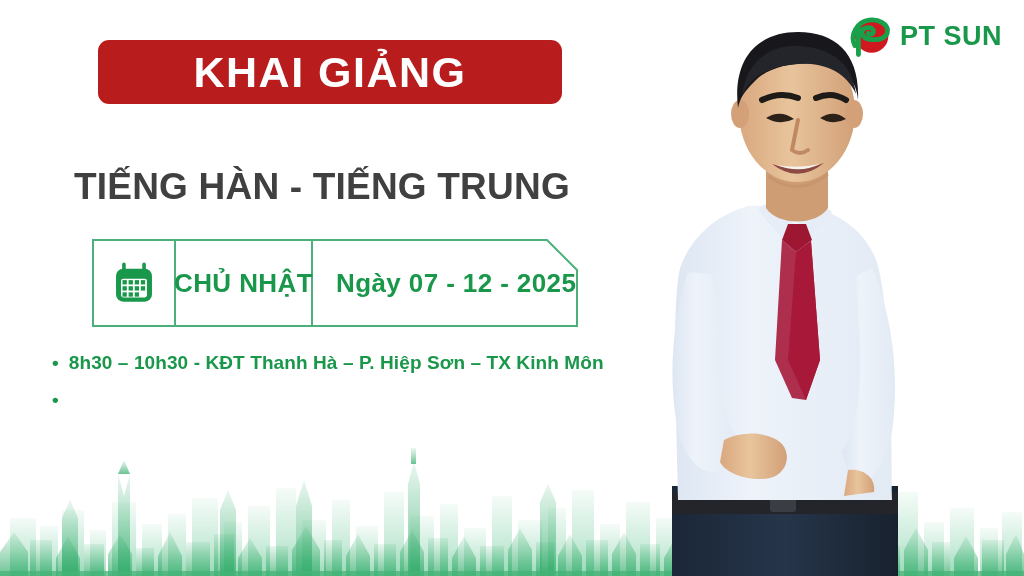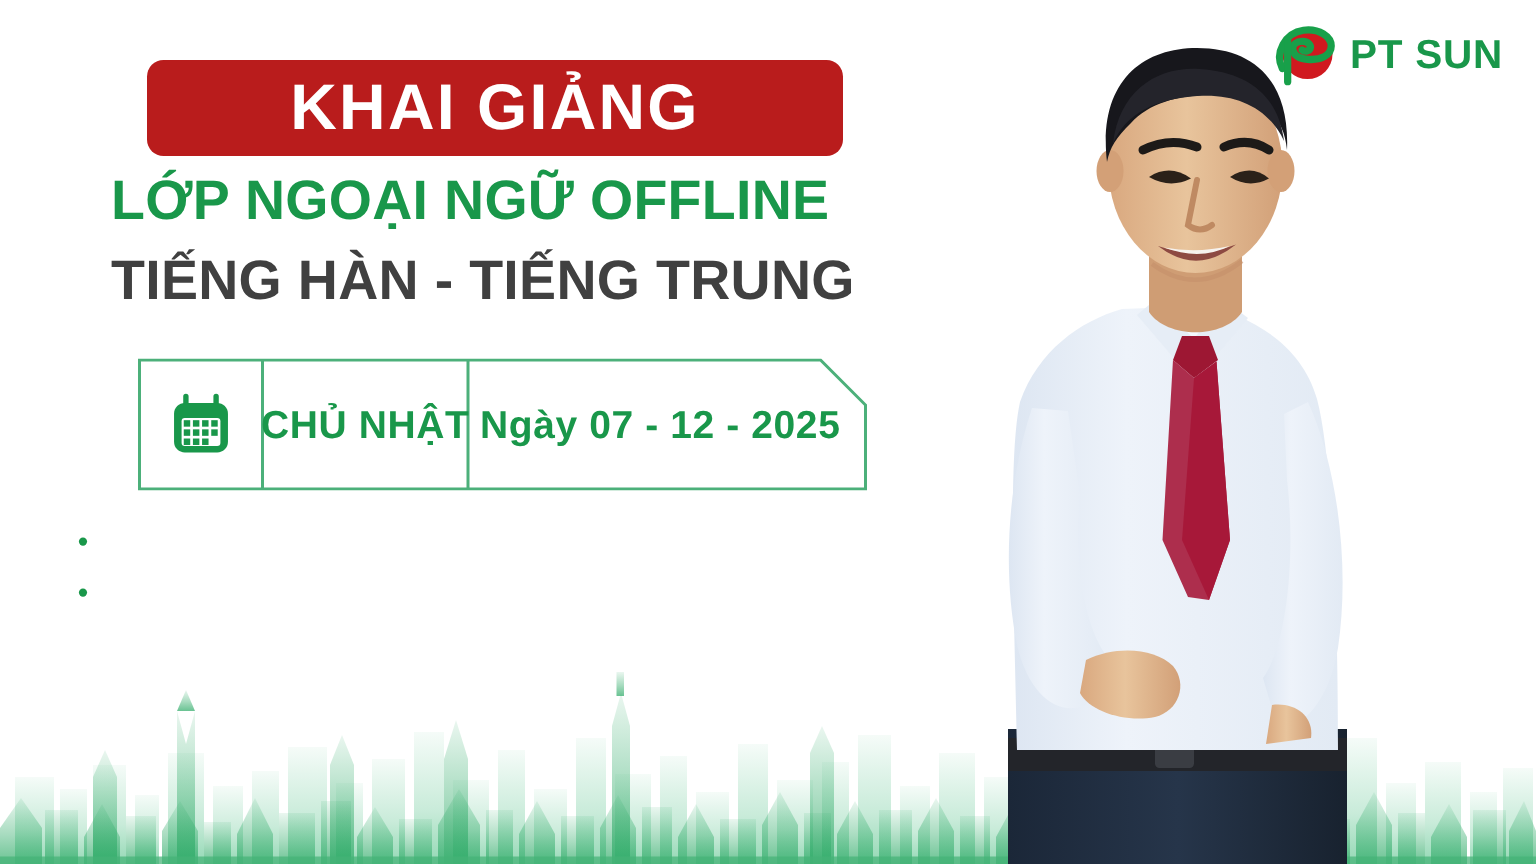--- a/index.html
+++ b/index.html
@@ -134,21 +134,21 @@
     font-weight: bold;
     color: #19974a;
     letter-spacing: 0.4px;
     white-space: nowrap;
   }
   .cell-date {
     flex: 1;
     height: 88px;
     display: flex;
     align-items: center;
-    padding-left: 8px;
+    padding-left: 24px;
     box-sizing: border-box;
   }
   .cell-date span {
     font-size: 26px;
     font-weight: bold;
     color: #19974a;
     letter-spacing: 0.4px;
     white-space: nowrap;
   }
 
@@ -314,21 +314,20 @@
                C58 46 52 47 48 44" fill="none" stroke="#18a04a" stroke-width="11" stroke-linecap="round"></path>
       <path d="M26 30 L26 92" fill="none" stroke="#18a04a" stroke-width="11" stroke-linecap="round"></path>
     </svg>
     <div class="logo-text">PT SUN</div>
   </div>
 
   <div class="banner">
     <div class="banner-text">KHAI GIẢNG</div>
   </div>
 
-  <div class="line-green">LỚP NGOẠI NGỮ OFFLINE</div>
   <div class="line-red">TIẾNG HÀN - TIẾNG TRUNG</div>
 
   <div class="schedule-box">
     <svg class="schedule-frame" viewBox="0 0 486 88" preserveAspectRatio="none" aria-hidden="true">
       <path d="M1 1 H455 L485 31 V87 H1 Z" fill="none" stroke="#4cb07a" stroke-width="2"></path>
       <line x1="83" y1="1" x2="83" y2="87" stroke="#4cb07a" stroke-width="2"></line>
       <line x1="220" y1="1" x2="220" y2="87" stroke="#4cb07a" stroke-width="2"></line>
     </svg>
 
     <div class="schedule-row">
@@ -359,20 +358,21 @@
 
       <div class="cell-date">
         <span>Ngày 07 - 12 - 2025</span>
       </div>
     </div>
   </div>
 
   <div class="bullets">
     <div class="bullet-item">
       <span class="bullet-dot">•</span>
+      <span>8h30 – 10h30 - KĐT Thanh Hà – P. Hiệp Sơn – TX Kinh Môn</span>
     </div>
     <div class="bullet-item">
       <span class="bullet-dot">•</span>
     </div>
   </div>
 
   <svg class="person" viewBox="0 0 404 576" aria-hidden="true">
     <defs>
       <linearGradient id="shirtG" x1="0" y1="0" x2="1" y2="0">
         <stop offset="0%" stop-color="#dde6f2"></stop>

